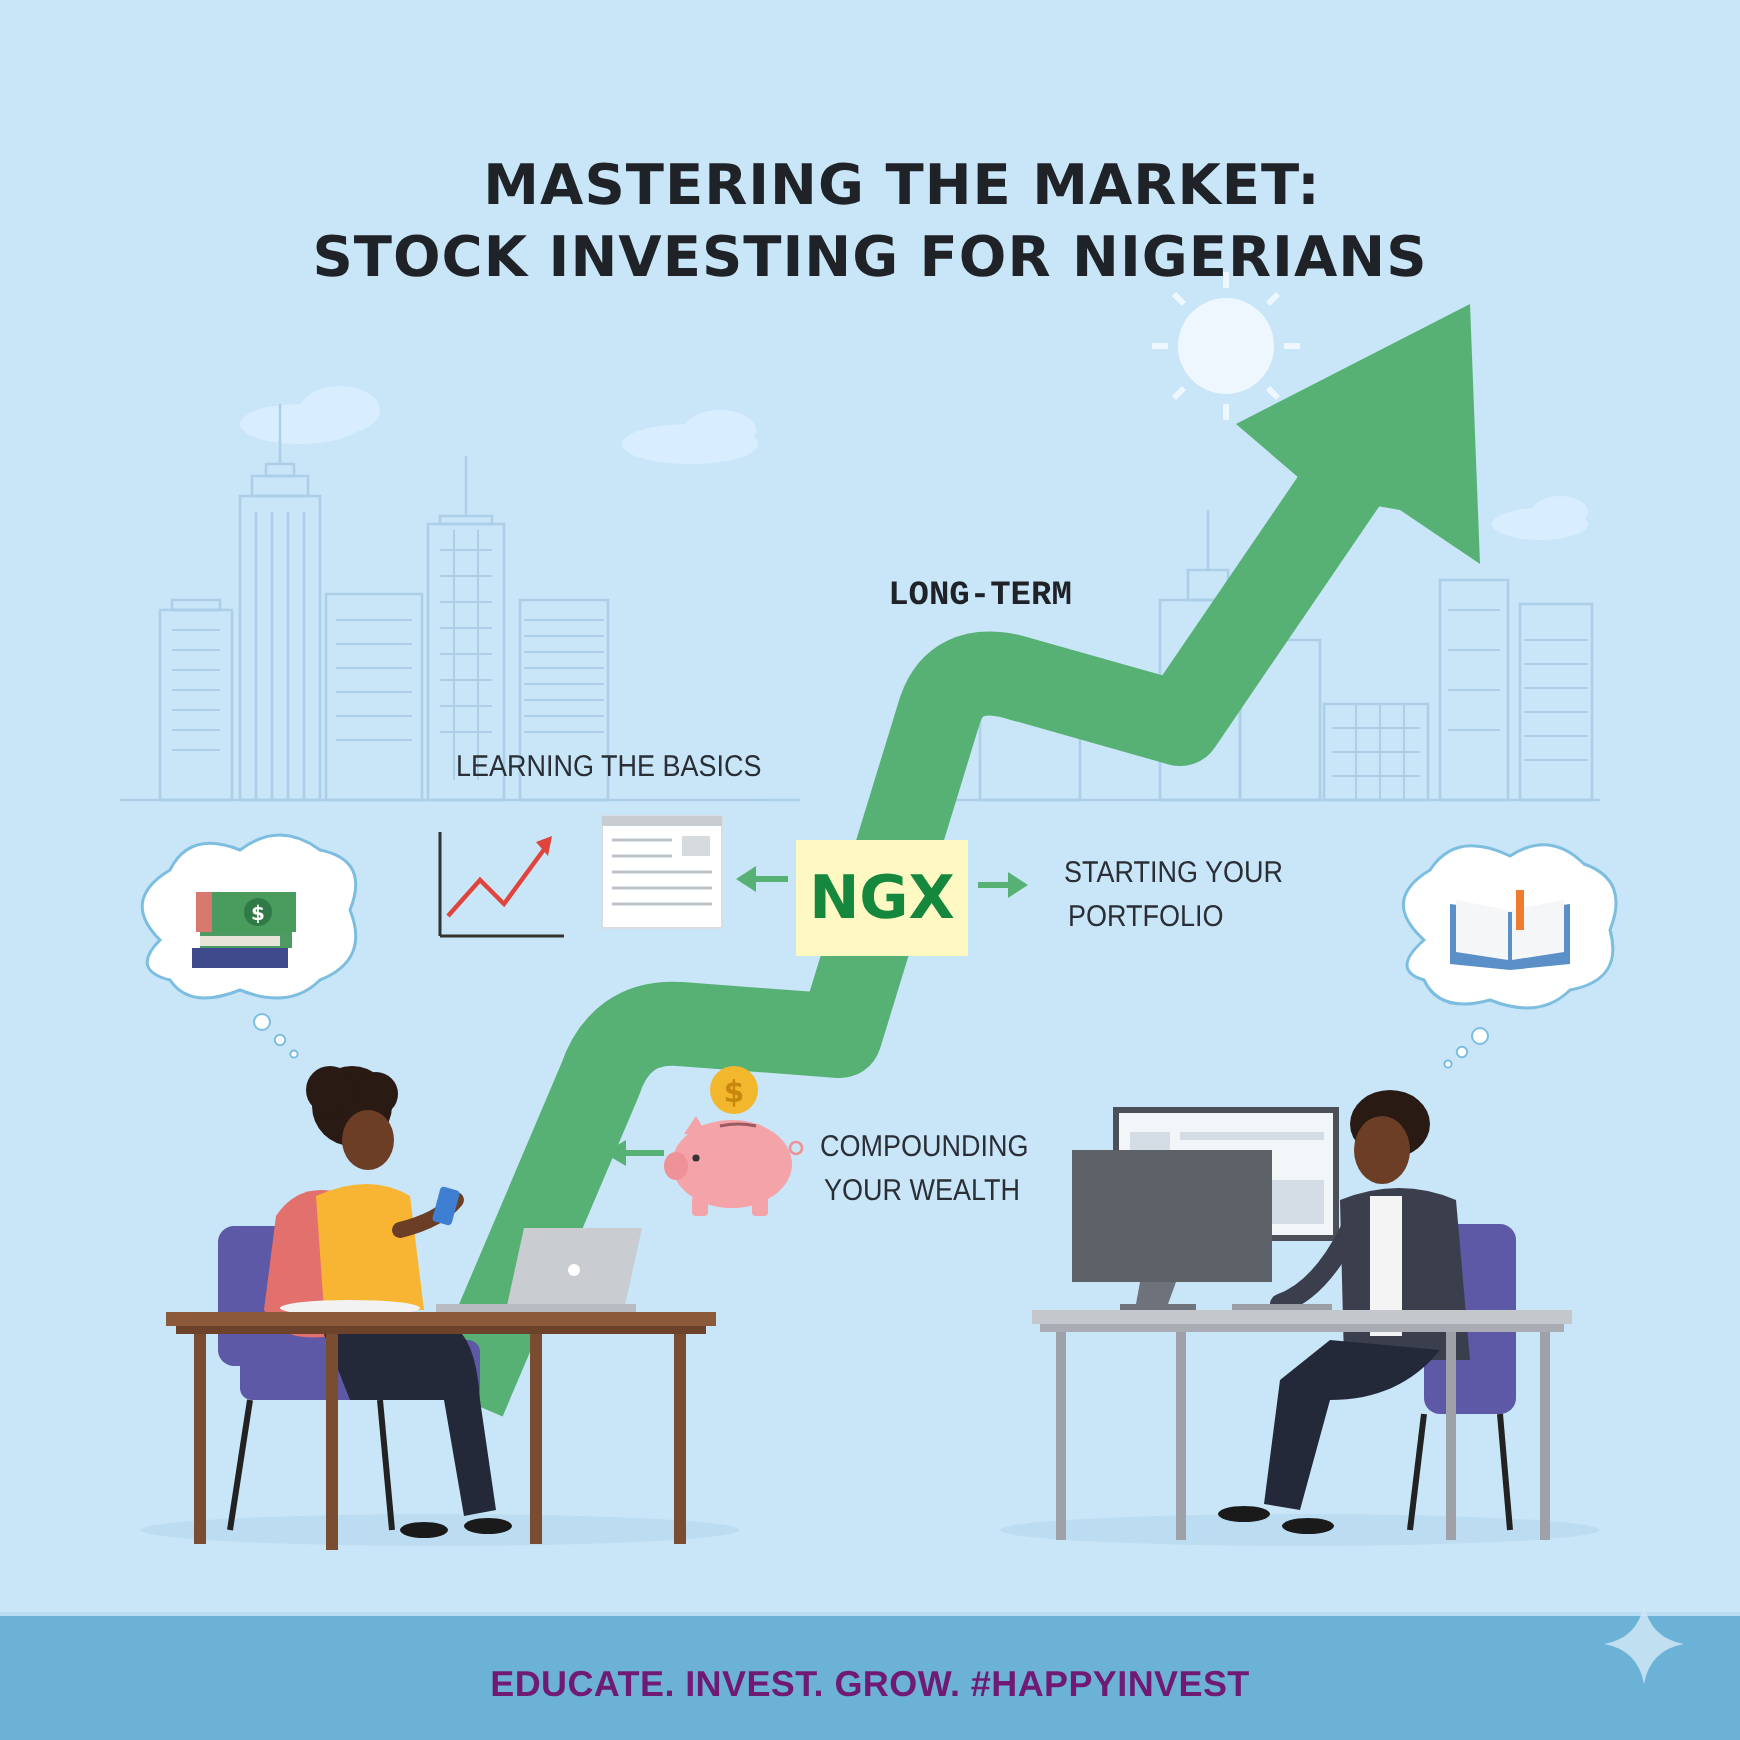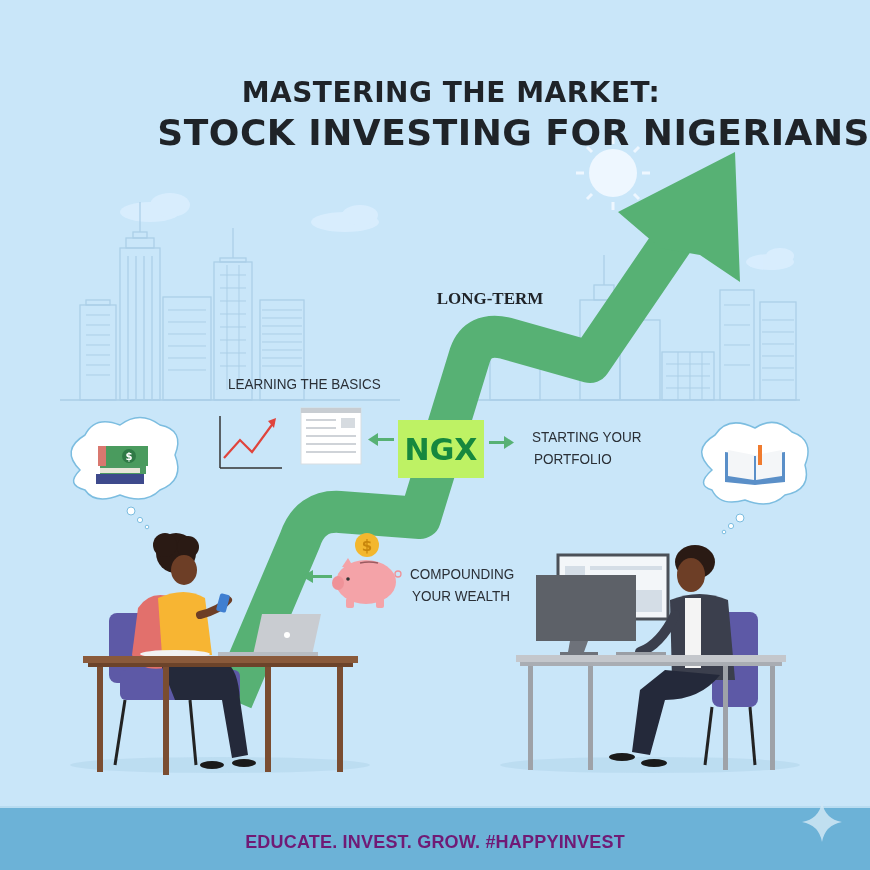--- a/index.html
+++ b/index.html
@@ -1,23 +1,23 @@
 <!DOCTYPE html>
 <html><head>
 <meta charset="utf-8">
 <style>
   html,body{margin:0;padding:0;}
   body{width:870px;height:870px;overflow:hidden;background:#c9e6f9;font-family:"Liberation Sans","DejaVu Sans",sans-serif;position:relative;}
   .stage{position:absolute;left:0;top:0;width:870px;height:870px;}
   .title{position:absolute;left:0;width:870px;text-align:center;color:#1f2328;font-family:"DejaVu Sans","Liberation Sans",sans-serif;font-weight:bold;letter-spacing:0.5px;}
   .title.l1{top:76px;font-size:28px;margin-left:16px;}
-  .title.l2{top:112px;font-size:36px;text-align:right;}
+  .title.l2{top:112px;font-size:28px;}
   .label{position:absolute;color:#2a2f36;font-family:"Liberation Sans","DejaVu Sans",sans-serif;font-size:15px;line-height:22px;letter-spacing:0px;transform:scaleX(0.9);transform-origin:left top;}
-  .label.bold{font-family:Liberation Serif, serif;font-weight:bold;font-size:17px;color:#1f2328;text-align:center;transform:none;line-height:28px;}
-  .ngx{position:absolute;left:398px;top:420px;width:86px;height:58px;background:#bef264;display:flex;align-items:center;justify-content:center;font-family:"DejaVu Sans","Liberation Sans",sans-serif;font-weight:bold;font-size:30px;color:#16883e;letter-spacing:0px;}
+  .label.bold{font-family:Liberation Mono, monospace;font-weight:bold;font-size:17px;color:#1f2328;text-align:center;transform:none;line-height:28px;}
+  .ngx{position:absolute;left:398px;top:420px;width:86px;height:58px;background:#fef9c3;display:flex;align-items:center;justify-content:center;font-family:"DejaVu Sans","Liberation Sans",sans-serif;font-weight:bold;font-size:30px;color:#16883e;letter-spacing:0px;}
   .footer{position:absolute;left:0;top:806px;width:870px;height:64px;background:#6cb2d7;border-top:2px solid #b8dcf1;}
   .footer-text{position:absolute;left:0;top:24px;width:870px;text-align:center;color:#701a75;font-family:"Liberation Sans","DejaVu Sans",sans-serif;font-size:18px;font-weight:bold;letter-spacing:0.2px;}
   .sparkle{position:absolute;left:800px;top:800px;width:44px;height:44px;}
 </style>
 </head>
 <body>
 
 <div class="stage">
 
   <svg width="870" height="870" viewBox="0 0 870 870" style="position:absolute;left:0;top:0">

